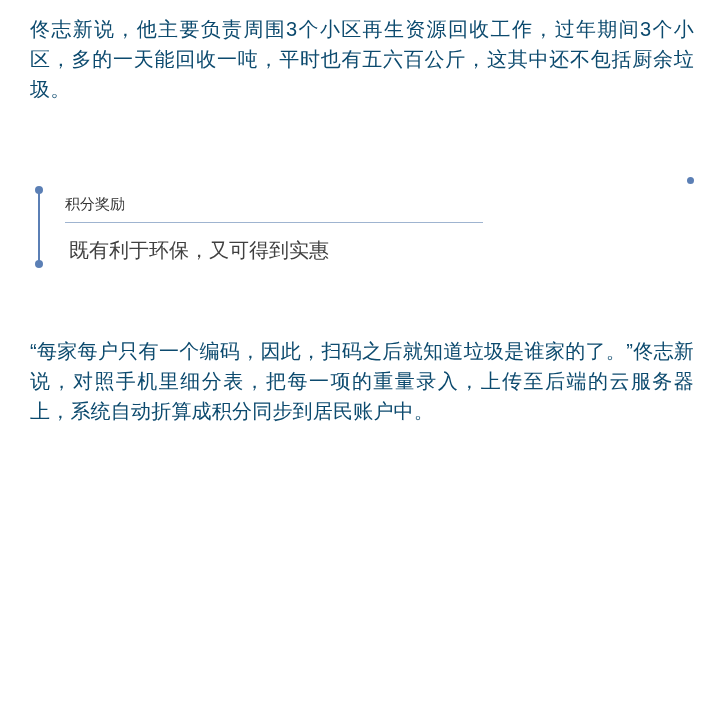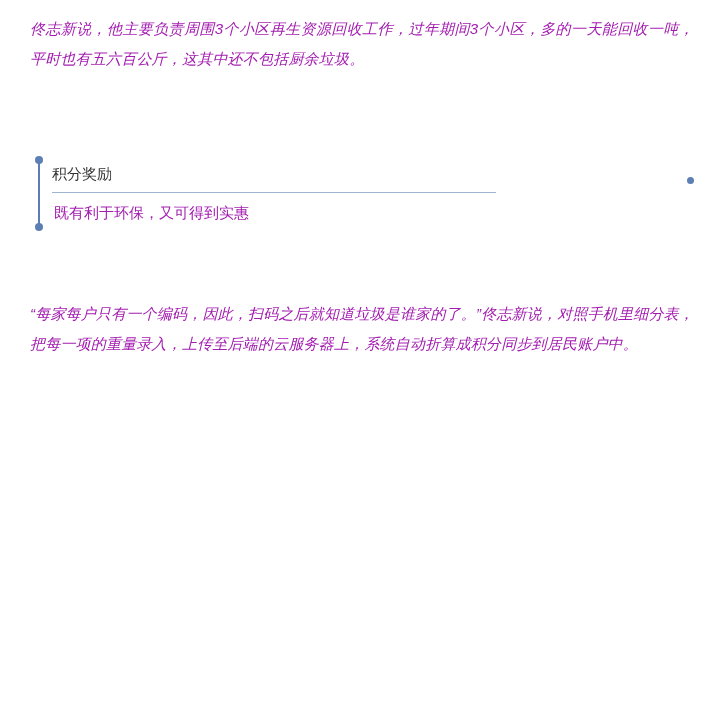--- a/index.html
+++ b/index.html
@@ -16,27 +16,26 @@
     position: relative;
   }
   .page {
     position: relative;
     width: 720px;
     height: 724px;
     box-sizing: border-box;
     padding: 14px 26px 0 30px;
   }
   p.para {
-    font-size: 15px;
+    font-size: 20px;
     line-height: 30px;
-    color: #a21caf;
+    color: #0c4a6e;
     margin: 0;
     text-align: justify;
     letter-spacing: 0.2px;
-    font-style: italic;
   }
   .para + .para {
     margin-top: 30px;
   }
   .para-indent {
     text-indent: 0;
   }
   
   .callout {
     position: relative;
@@ -63,27 +62,27 @@
     background: #5b7fb5;
   }
   .callout-dot-top { top: -4px; }
   .callout-dot-bottom { bottom: -4px; }
   .callout-title {
     font-size: 15px;
     line-height: 28px;
     color: #333333;
     padding-bottom: 4px;
     border-bottom: 1px solid #9fb4d0;
-    margin: 0;
+    margin: 13px;
   }
   .callout-sub {
-    font-size: 15px;
+    font-size: 20px;
     line-height: 28px;
-    color: #a21caf;
-    margin: 6px 0 0 2px;
+    color: #404040;
+    margin: 6px 0 0 17px;
   }
   
   .side-dot {
     position: absolute;
     right: 26px;
     top: 177px;
     width: 7px;
     height: 7px;
     border-radius: 50%;
     background: #5b7fb5;

